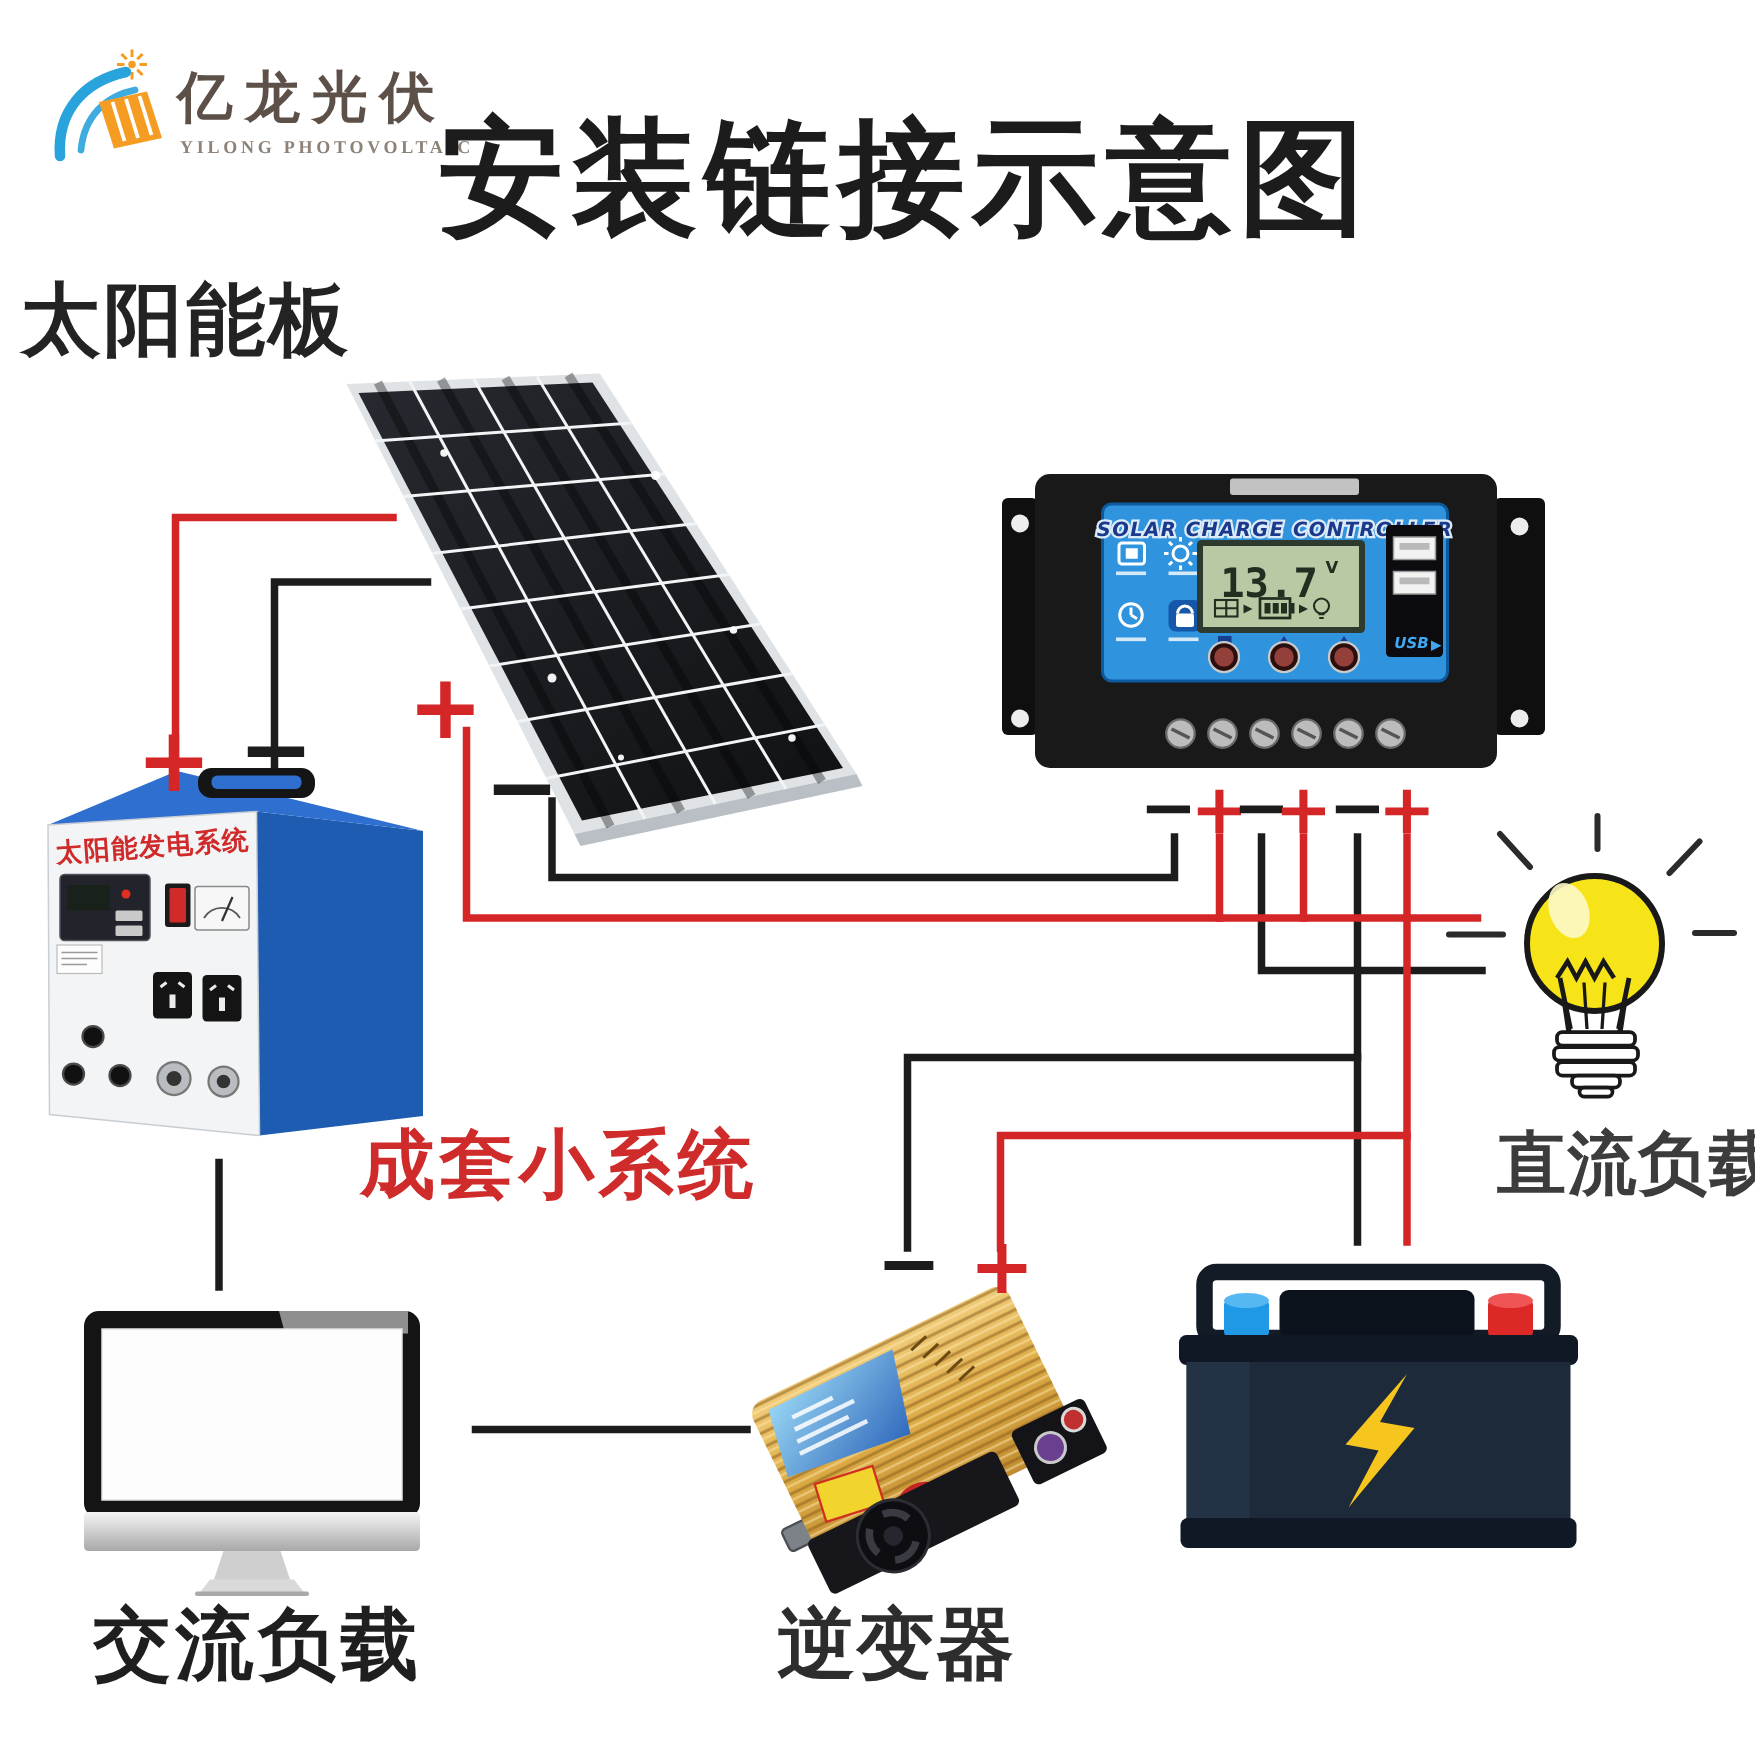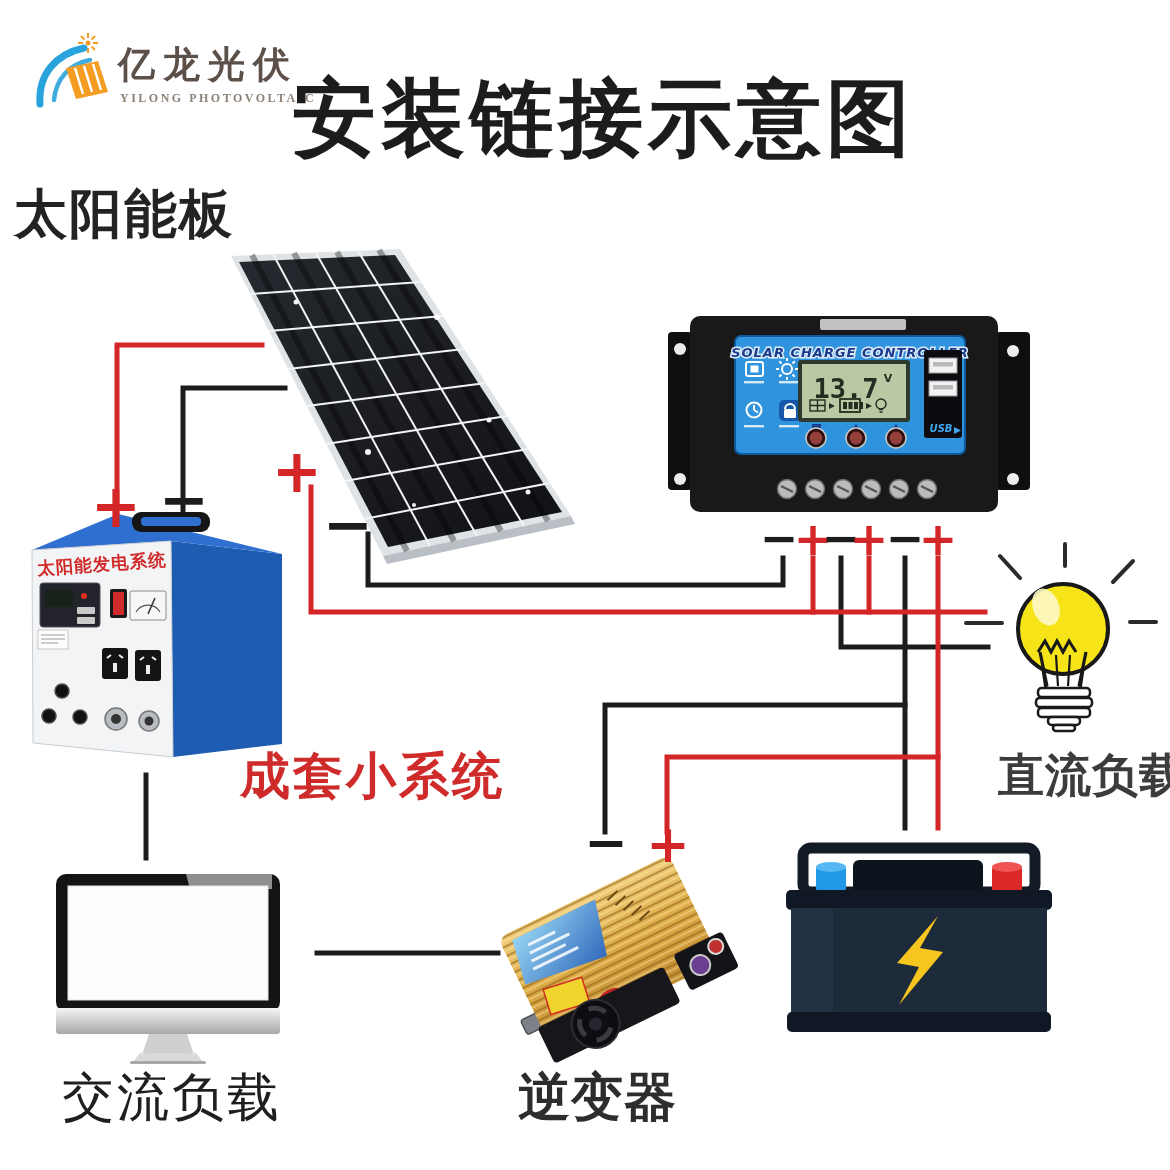--- a/index.html
+++ b/index.html
@@ -5,21 +5,21 @@
   html,body{margin:0;padding:0;background:#ffffff;}
   .canvas{position:relative;width:1170px;height:1170px;background:#ffffff;overflow:hidden;
           font-family:"DejaVu Sans","Liberation Sans",sans-serif;}
   .gfx{position:absolute;left:0;top:0;}
   .lbl{position:absolute;white-space:nowrap;line-height:1.05;}
   .title{left:292px;top:74px;font-size:84px;font-weight:900;color:#1c1c1c;letter-spacing:5px;}
   .lbl-solar{left:14px;top:186px;font-size:53px;font-weight:600;color:#232323;letter-spacing:2px;}
   .lbl-ctrl{left:700px;top:241px;font-size:50px;font-weight:500;color:#303030;letter-spacing:3px;}
   .lbl-kit{left:240px;top:750px;font-size:50px;font-weight:700;color:#cf2b2b;letter-spacing:3px;}
   .lbl-dc{left:952px;top:751px;font-size:46px;font-weight:600;color:#3c3c3c;letter-spacing:1px;margin-left:46px;}
-  .lbl-ac{left:62px;top:1070px;font-size:52px;font-weight:400;color:#1f1f1f;letter-spacing:3px;}
+  .lbl-ac{left:62px;top:1070px;font-size:52px;font-weight:700;color:#1f1f1f;letter-spacing:3px;}
   .lbl-inv{left:518px;top:1070px;font-size:52px;font-weight:600;color:#2d2d2d;letter-spacing:1px;}
   .lbl-bat{left:845px;top:1070px;font-size:52px;font-weight:600;color:#2d2d2d;letter-spacing:1px;}
   .logo-brand{left:118px;top:46px;font-size:37px;font-weight:700;color:#5c5048;letter-spacing:8px;}
   .logo-sub{left:120px;top:92px;font-size:12px;font-weight:600;color:#8d8277;letter-spacing:2.5px;
             font-family:"Liberation Serif","DejaVu Serif",serif;}
 </style>
 </head>
 <body>
 
 <div class="canvas">

